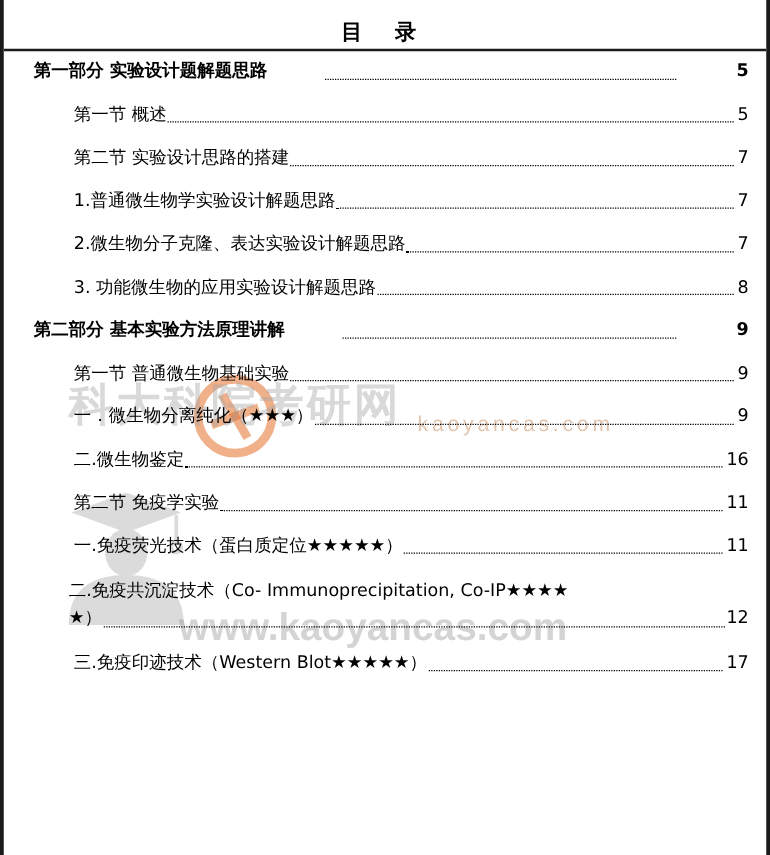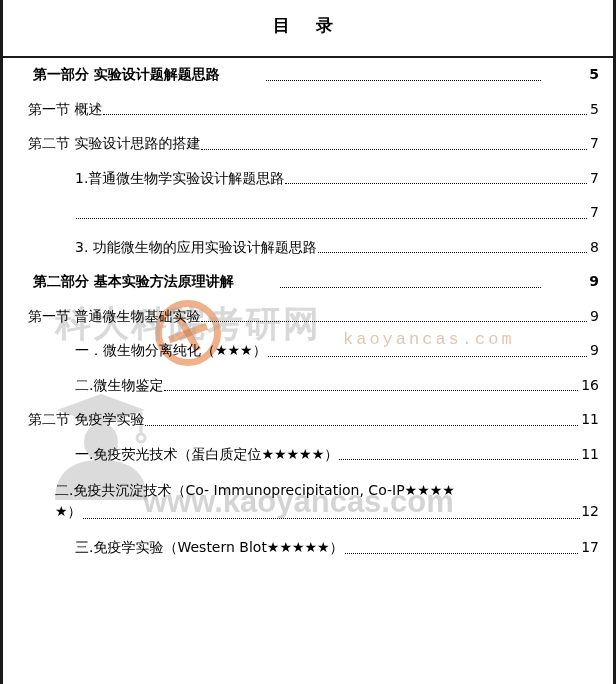--- a/index.html
+++ b/index.html
@@ -83,23 +83,23 @@
     top: 452px;
     font-family: "Liberation Sans", "DejaVu Sans", sans-serif;
     font-size: 31px;
     font-weight: bold;
     color: rgba(160,160,160,0.45);
     white-space: nowrap;
     margin-top: 32px;
   }
   .wm-sub {
     position: absolute;
-    left: 340px;
+    left: 331px;
     top: 330px;
-    font-family: Liberation Mono, monospace;
+    font-family: Liberation Sans, sans-serif;
     font-size: 17px;
     letter-spacing: 3px;
     color: rgba(200,150,110,0.55);
     white-space: nowrap;
   }
   .wm-person {
     position: absolute;
     left: 34px;
     top: 372px;
     width: 128px;
@@ -115,21 +115,21 @@
   }
 
   .toc-title {
     text-align: center;
     font-family: "DejaVu Sans", "Liberation Sans", sans-serif;
     font-weight: bold;
     font-size: 17px;
     letter-spacing: 10px;
     color: #000;
     margin: 14px 0 0 0;
-    padding-bottom: 19px;
+    padding-bottom: 2px;
   }
   .title-rule {
     width: 100%;
     height: 2px;
     background: #1a1a1a;
     margin-bottom: 8px;
   }
 
   .toc-row {
     display: flex;
@@ -156,23 +156,23 @@
   }
   .toc-row .page-no {
     flex: 0 0 auto;
     font-family: "DejaVu Sans", "Liberation Sans", sans-serif;
     font-size: 14px;
     padding-left: 2px;
   }
 
   .lvl-1 { font-weight: bold; }
   .lvl-1 .label, .lvl-1 .page-no { font-weight: bold; }
-  .lvl-1 { padding-left: 30px; gap: 45px; }
-  .lvl-2 { padding-left: 25px; align-items: flex-end; }
-  .lvl-3 { padding-left: 72px; }
+  .lvl-1 { padding-left: 24px; gap: 45px; }
+  .lvl-2 { padding-left: 56px; align-items: flex-end; }
+  .lvl-3 { padding-left: 56px; }
 
   .lvl-1 .leader { border-bottom: 1.5px dotted #000; }
 
   .wrap-row {
     display: block;
     padding: 0 14px 0 52px;
     margin-bottom: 17px;
     font-family: "DejaVu Sans", "Liberation Sans", sans-serif;
     font-size: 14px;
     line-height: 1.5;
@@ -234,20 +234,21 @@
       <span class="page-no">7</span>
     </div>
 
     <div class="toc-row lvl-3">
       <span class="label">1.普通微生物学实验设计解题思路</span>
       <span class="leader"></span>
       <span class="page-no">7</span>
     </div>
 
     <div class="toc-row lvl-3">
+      <span class="label">2.微生物分子克隆、表达实验设计解题思路</span>
       <span class="leader"></span>
       <span class="page-no">7</span>
     </div>
 
     <div class="toc-row lvl-3">
       <span class="label">3. 功能微生物的应用实验设计解题思路</span>
       <span class="leader"></span>
       <span class="page-no">8</span>
     </div>
 
@@ -290,19 +291,19 @@
     <div class="wrap-row">
       <span class="first-line">二.免疫共沉淀技术（Co- Immunoprecipitation, Co-IP★★★★</span>
       <span class="second-line">
         <span class="label">★）</span>
         <span class="leader"></span>
         <span class="page-no">12</span>
       </span>
     </div>
 
     <div class="toc-row lvl-3">
-      <span class="label">三.免疫学实验（Western Blot★★★★★）</span>
+      <span class="label">三.免疫印迹技术（Western Blot★★★★★）</span>
       <span class="leader"></span>
       <span class="page-no">17</span>
     </div>
 
   </div>
 </div>
 
 </body></html>

